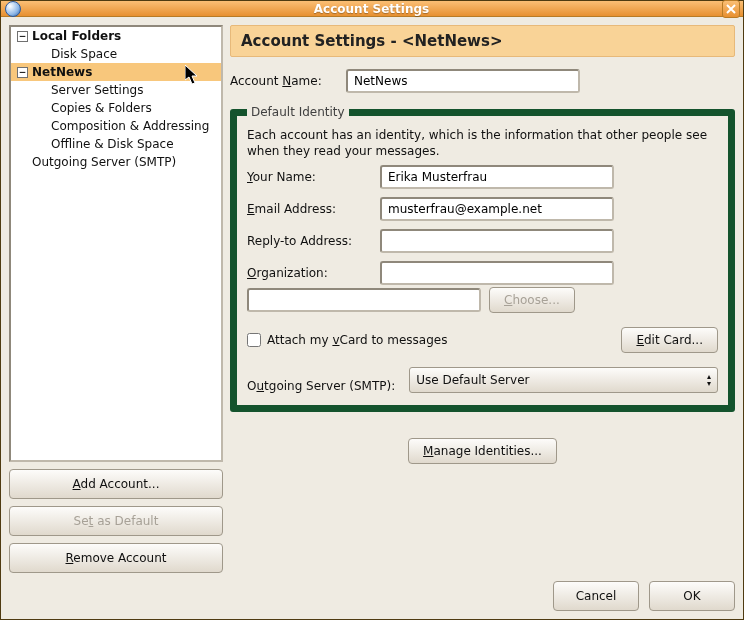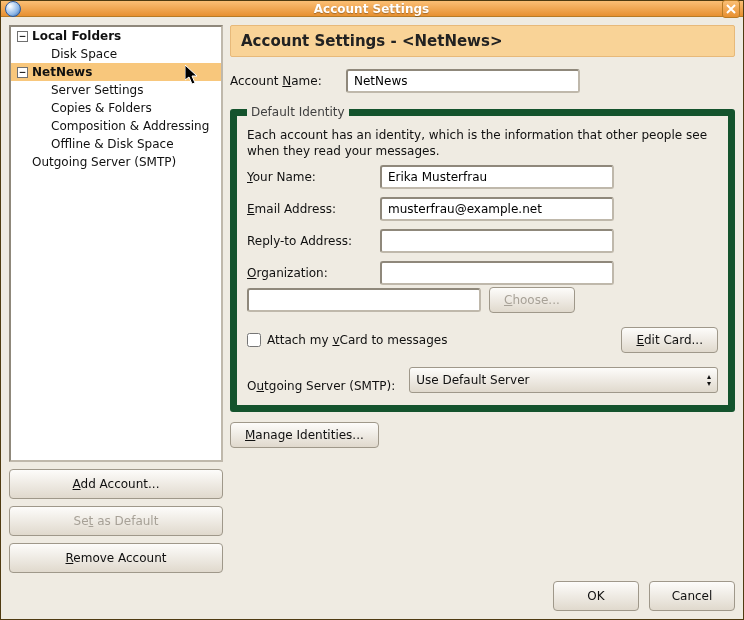--- a/index.html
+++ b/index.html
@@ -44,21 +44,21 @@
   input[type=checkbox] { width:14px; height:14px; margin:0; accent-color:#f8a74a; }
   .sig-row { display:flex; gap:8px; margin-top:2px; align-items:center; }
   .sig-row .text-input { flex:1; }
   .vcard-row { display:flex; align-items:center; margin-top:14px; gap:6px; }
   .vcard-row .spacer { flex:1; }
   .smtp-row { display:flex; align-items:flex-end; gap:14px; margin-top:14px; }
   .smtp-row .lab { white-space:nowrap; }
   .combo { flex:1; display:flex; align-items:center; background:linear-gradient(#fdfcfa,#e0d9cd); border:1px solid #9f988a; border-radius:3px; height:26px; padding:0 6px; cursor:pointer; }
   .combo .combo-text { flex:1; text-align:left; }
   .combo .ud { display:flex; flex-direction:column; font-size:8px; line-height:7px; margin-left:6px; }
-  .manage-row { display:flex; justify-content:flex-start; margin-top:10px; }
+  .manage-row { display:flex; justify-content:center; margin-top:26px; }
   .bottom { display:flex; justify-content:flex-end; gap:10px; margin-top:8px; }
 </style>
 </head>
 <body>
 
 <div class="window">
   <div class="titlebar">
     <div class="title-icon"></div>
     <div class="titlebar-title">Account Settings</div>
     <div class="close-btn">
@@ -164,17 +164,17 @@
           </div>
         </fieldset>
 
         <div class="manage-row">
           <button class="btn sm"><span class="ul">M</span><span>anage Identities...</span></button>
         </div>
       </div>
     </div>
 
     <div class="bottom">
+      <button class="btn" style="min-width:86px">Cancel</button>
       <button class="btn" style="min-width:86px">OK</button>
-      <button class="btn" style="min-width:86px">Cancel</button>
     </div>
   </div>
 </div>
 
 </body></html>

